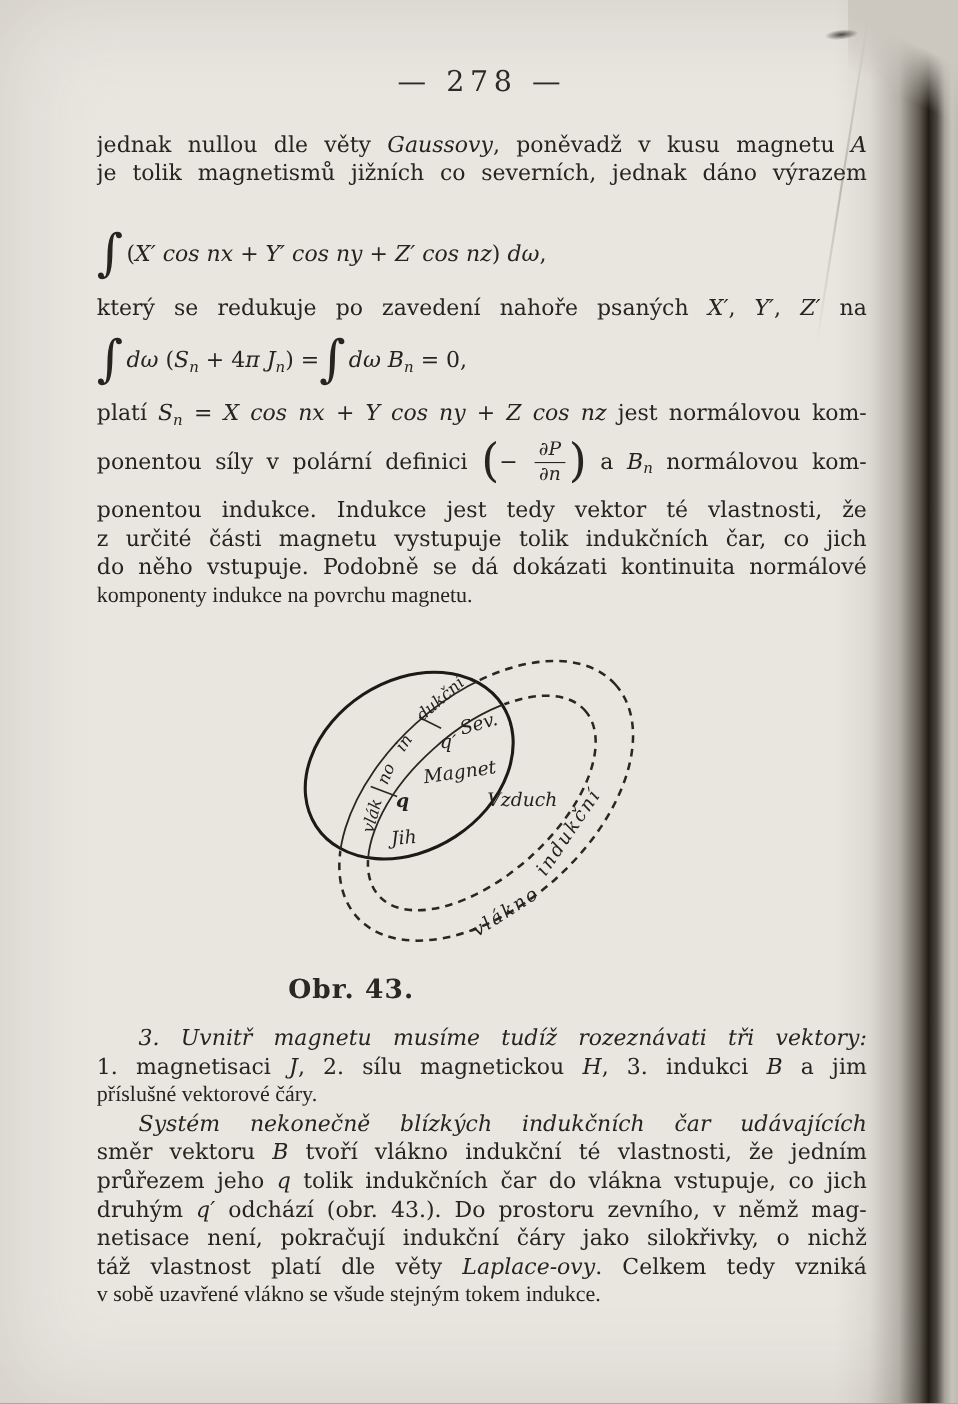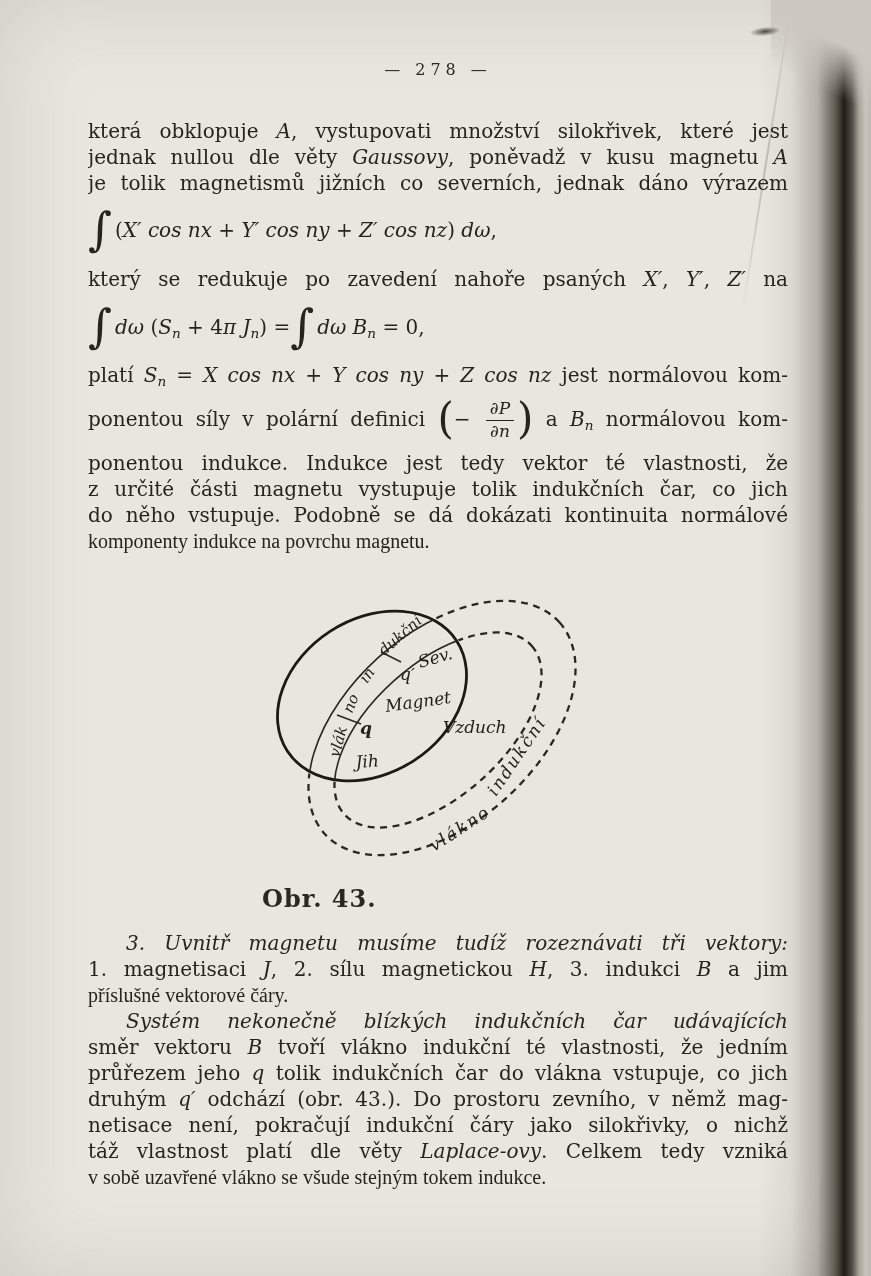--- a/index.html
+++ b/index.html
@@ -28,21 +28,21 @@
     transform:rotate(9deg);transform-origin:top center;
   }
   .smudge{
     position:absolute;left:750px;top:27px;width:30px;height:9px;
     background:radial-gradient(ellipse,rgba(38,34,29,.8),rgba(38,34,29,0) 72%);
     transform:rotate(-6deg);
   }
   
   .pageno{
     position:absolute;left:88px;width:700px;top:60px;
-    text-align:center;font-size:16px;letter-spacing:5px;color:#2c2a24;
+    text-align:center;font-size:26px;letter-spacing:5px;color:#2c2a24;
   }
   .para{position:absolute;left:88px;width:700px;font-size:20px;line-height:26px;}
   .ln{height:26px;overflow:hidden;}
   .jl{text-align:justify;}
   .jl::after{content:"";display:inline-block;width:100%;height:0;}
   .ll{text-align:left;font-family:Liberation Serif, serif;}
   .ind{text-indent:38px;font-style:italic;}
   .tall{height:62px;line-height:62px;}
   .formula{
     position:absolute;left:88px;width:700px;height:54px;line-height:54px;
@@ -85,21 +85,20 @@
 <div class="page">
 
   <div class="binding"></div>
   <div class="corner"></div>
   <div class="crease"></div>
   <div class="smudge"></div>
 
   <div class="pageno">— 278 —</div>
 
   <div class="para" style="top:118px">
-    <div class="ln jl"><span>která obklopuje </span><span class="it">A</span><span>, vystupovati množství silokřivek, které jest</span></div>
     <div class="ln jl"><span>jednak nullou dle věty </span><span class="it">Gaussovy</span><span>, poněvadž v kusu magnetu </span><span class="it">A</span></div>
     <div class="ln jl"><span>je tolik magnetismů jižních co severních, jednak dáno výrazem</span></div>
   </div>
 
   <div class="formula" style="top:203px"><span class="int">∫</span><span>(</span><span class="it">X′ cos nx</span><span> + </span><span class="it">Y′ cos ny</span><span> + </span><span class="it">Z′ cos nz</span><span>) </span><span class="it">dω</span><span>,</span></div>
 
   <div class="para" style="top:266px">
     <div class="ln jl"><span>který se redukuje po zavedení nahoře psaných </span><span class="it">X′</span><span>, </span><span class="it">Y′</span><span>, </span><span class="it">Z′</span><span> na</span></div>
   </div>
 

